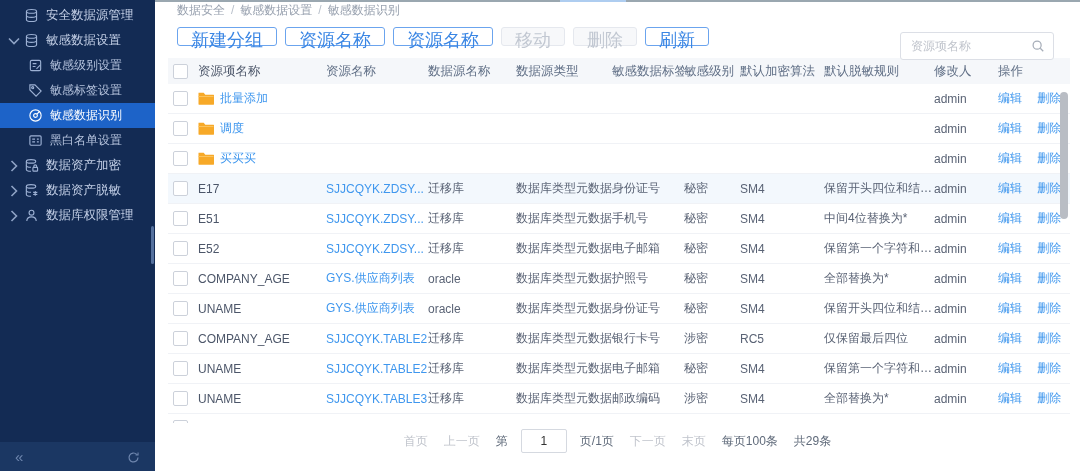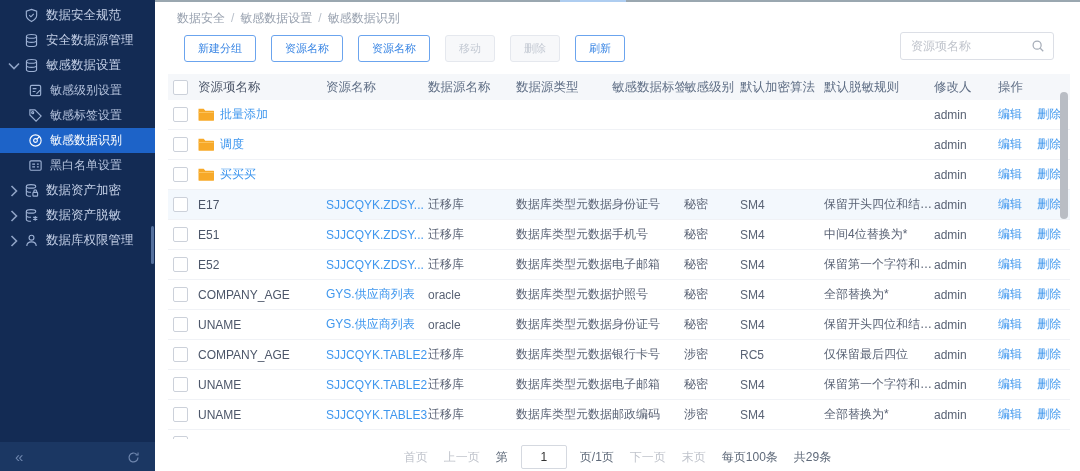--- a/index.html
+++ b/index.html
@@ -20,24 +20,24 @@
   .ic svg,.chev svg{width:100%;height:100%;}
   .side-scrollbar{position:absolute;right:1px;top:226px;width:3px;height:38px;border-radius:2px;background:#55719e;}
   .side-footer{position:absolute;left:0;right:0;bottom:0;height:29px;background:#1b3763;display:flex;align-items:center;justify-content:space-between;padding:0 15px;}
   .collapse-btn{color:#6e86ae;font-size:15px;line-height:1;cursor:pointer;}
   .refresh-btn{width:13px;height:13px;color:#6e86ae;cursor:pointer;}
 
   
   .content{flex:1;position:relative;background:#fff;min-width:0;}
   .top-line{position:absolute;top:0;left:0;right:0;height:2px;background:#9aa7b0;}
   .top-line .seg{position:absolute;left:405px;width:66px;top:0;height:2px;background:#aecdf0;}
-  .breadcrumb{padding:10px 0 0 22px;font-size:12px;color:#97a0ae;}
+  .breadcrumb{padding:2px 0 0 22px;font-size:12px;color:#97a0ae;}
   .breadcrumb .sep{margin:0 6px;color:#b9c0cb;}
   .toolbar{display:flex;align-items:center;margin:8px 0 0 22px;}
-  .btn{height:27px;padding:0 13px;margin-right:8px;border:1px solid #6ba4ee;border-radius:3px;background:#fff;color:var(--accent,#3a86e4);font-size:11px;font-family:inherit;cursor:pointer;margin-left:7px;}
+  .btn{height:19px;padding:0 13px;margin-right:8px;border:1px solid #6ba4ee;border-radius:3px;background:#fff;color:var(--accent,#3a86e4);font-size:18px;font-family:inherit;cursor:pointer;}
   .btn.disabled{border-color:#e5e8ee;background:#f7f8fa;color:#c2c8d2;cursor:default;}
   .search-box{position:absolute;top:32px;right:26px;width:152px;height:26px;border:1px solid #dcdfe6;border-radius:3px;display:flex;align-items:center;background:#fff;}
   .search-box input{flex:1;border:none;outline:none;padding:0 4px 0 10px;font-size:12px;color:#333;min-width:0;font-family:inherit;background:transparent;}
   .search-box input::placeholder{color:#c0c4cc;}
   .search-icon{width:14px;height:14px;margin-right:8px;color:#a6adb8;flex-shrink:0;cursor:pointer;}
 
   
   .table{margin:12px 10px 0 13px;font-size:12px;}
   .thead,.tr{display:flex;align-items:center;}
   .thead{height:26px;background:#f5f7fa;color:#5f6e85;font-size:12.5px;}
@@ -71,30 +71,20 @@
   .page-input{width:40px;height:20px;border:1px solid #d5d9e0;border-radius:2px;text-align:center;font-size:12px;color:#333;margin:0 5px;font-family:inherit;outline:none;}
 </style>
 </head>
 <body>
 
 <div class="app">
 
   <aside class="sidebar">
     <nav class="nav">
 
-      <div class="nav-row">
-        <span class="no-chev"></span>
-        <span class="ic">
-            <svg viewBox="0 0 16 16" fill="none" stroke="currentColor" stroke-width="1.2">
-              <path d="M8 1.5L13.5 3.4V8c0 3.5-5.5 6.5-5.5 6.5S2.5 11.5 2.5 8V3.4L8 1.5z"></path>
-              <path d="M5.6 7.6l1.8 1.8 3-3.2"></path>
-            </svg>
-          </span>
-        <span>数据安全规范</span>
-      </div>
 
       <div class="nav-row">
         <span class="no-chev"></span>
         <span class="ic">
             <svg viewBox="0 0 16 16" fill="none" stroke="currentColor" stroke-width="1.2">
               <ellipse cx="8" cy="3.6" rx="5.4" ry="2"></ellipse>
               <path d="M2.6 3.6v8.8c0 1.1 2.4 2 5.4 2s5.4-.9 5.4-2V3.6"></path>
               <path d="M2.6 8c0 1.1 2.4 2 5.4 2s5.4-.9 5.4-2"></path>
             </svg>
           </span>

